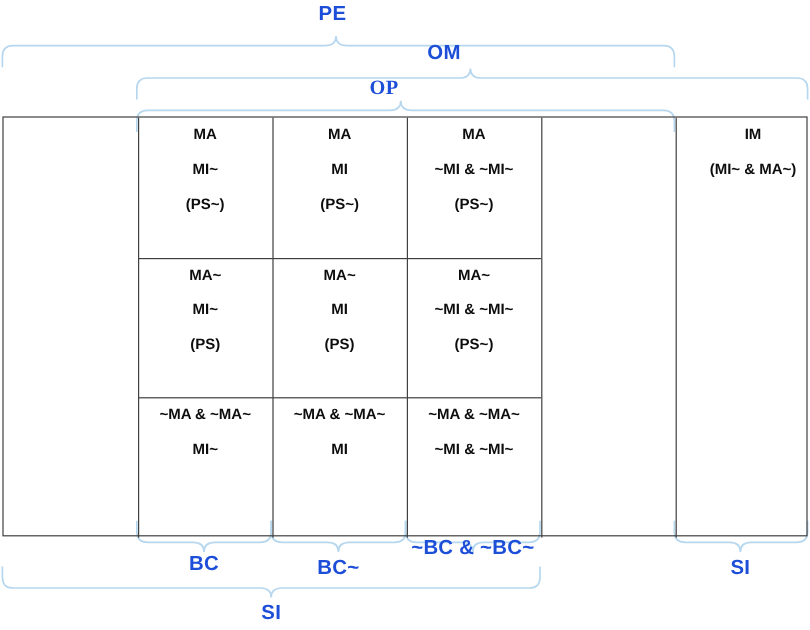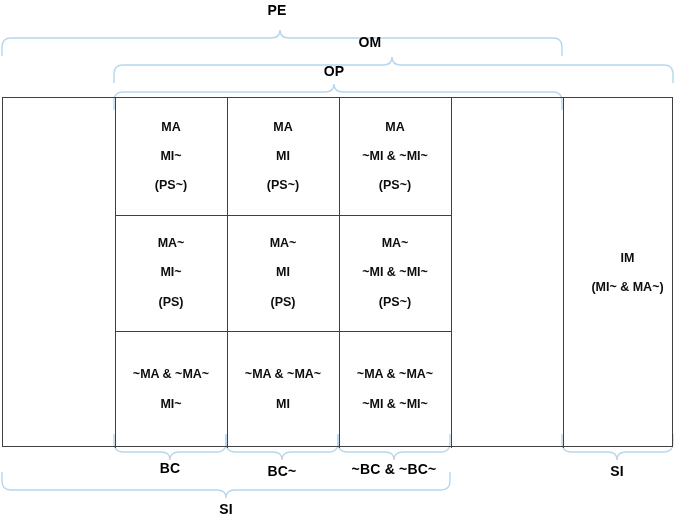--- a/index.html
+++ b/index.html
@@ -28,43 +28,42 @@
     pointer-events: none;
   }
   .brace-path {
     fill: none;
     stroke: #b6d7ee;
     stroke-width: 1.4;
   }
   .lbl {
     position: absolute;
     font-weight: bold;
-    font-size: 14px;
-    color: #000000;
+    font-size: 17px;
+    color: #1d4ed8;
     white-space: nowrap;
     transform: translateX(-50%);
     letter-spacing: 0.2px;
   }
   
   #grid {
     position: absolute;
     left: 2px;
     top: 97px;
     width: 671px;
     height: 350px;
     box-sizing: border-box;
     border: 1.4px solid #404040;
   }
   .cell {
     position: absolute;
     box-sizing: border-box;
     display: flex;
     flex-direction: column;
     align-items: center;
-    justify-content: center;
     text-align: center;
     font-size: 12.5px;
     font-weight: bold;
     color: #0d0d0d;
     line-height: 1.05;
   }
   .cell .ln { display: block; margin: 8px 0; }
   .vline {
     position: absolute;
     width: 1.4px;
@@ -144,21 +143,21 @@
       <div class="vline" style="left: 336px; top: 0px; height: 350px;"></div>
       <div class="vline" style="left: 448px; top: 0px; height: 350px;"></div>
       <div class="vline" style="left: 560px; top: 0px; height: 350px;"></div>
       <div class="hline" style="left: 112px; top: 117px; width: 336px;"></div>
       <div class="hline" style="left: 112px; top: 233px; width: 336px;"></div>
     </div>
 
   <div id="labels">
       <div class="lbl" style="left: 277px; top: 2px;">PE</div>
       <div class="lbl" style="left: 370px; top: 34px;">OM</div>
-      <div class="lbl" style="left: 334px; top: 63px;">OP</div>
+      <div class="lbl" style="left: 320px; top: 63px; font-family: Liberation Serif, serif;">OP</div>
       <div class="lbl" style="left: 170px; top: 460px;">BC</div>
       <div class="lbl" style="left: 282px; top: 463px;">BC~</div>
-      <div class="lbl" style="left: 394px; top: 461px;">~BC &amp; ~BC~</div>
+      <div class="lbl" style="left: 394px; top: 447px;">~BC &amp; ~BC~</div>
       <div class="lbl" style="left: 617px; top: 463px;">SI</div>
       <div class="lbl" style="left: 226px; top: 501px;">SI</div>
     </div>
 
 </div>
 
 </body></html>

